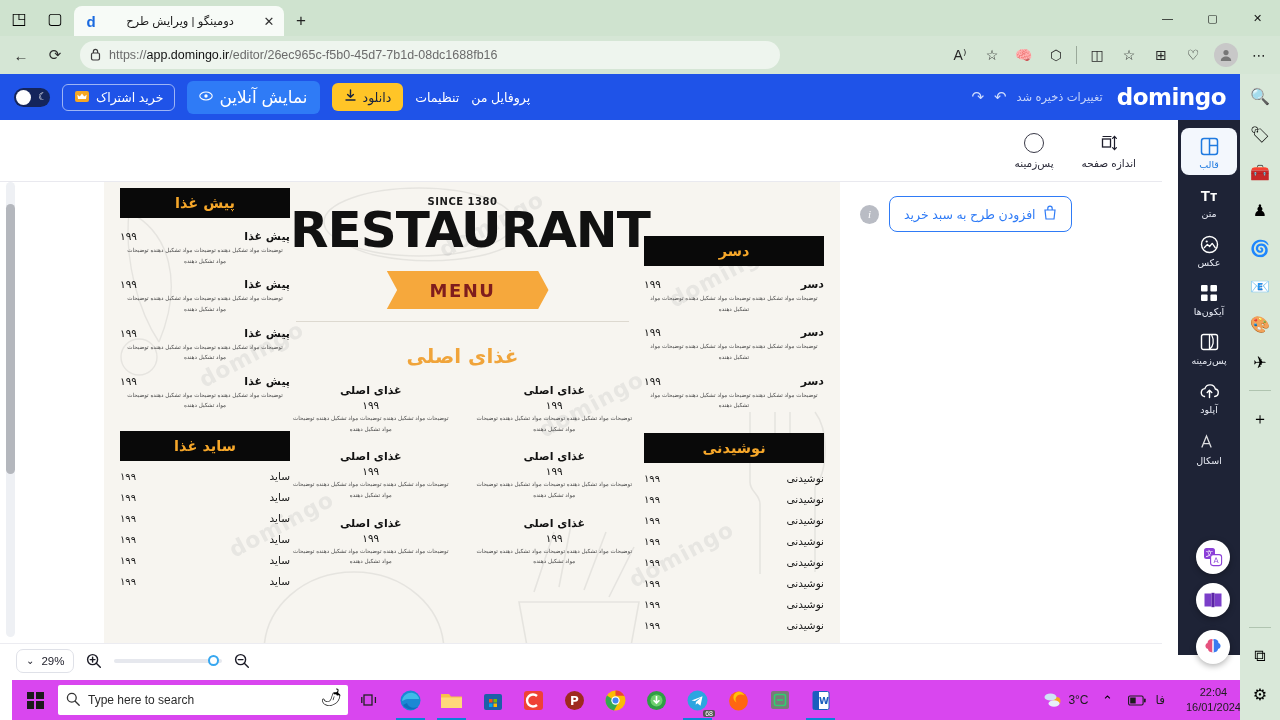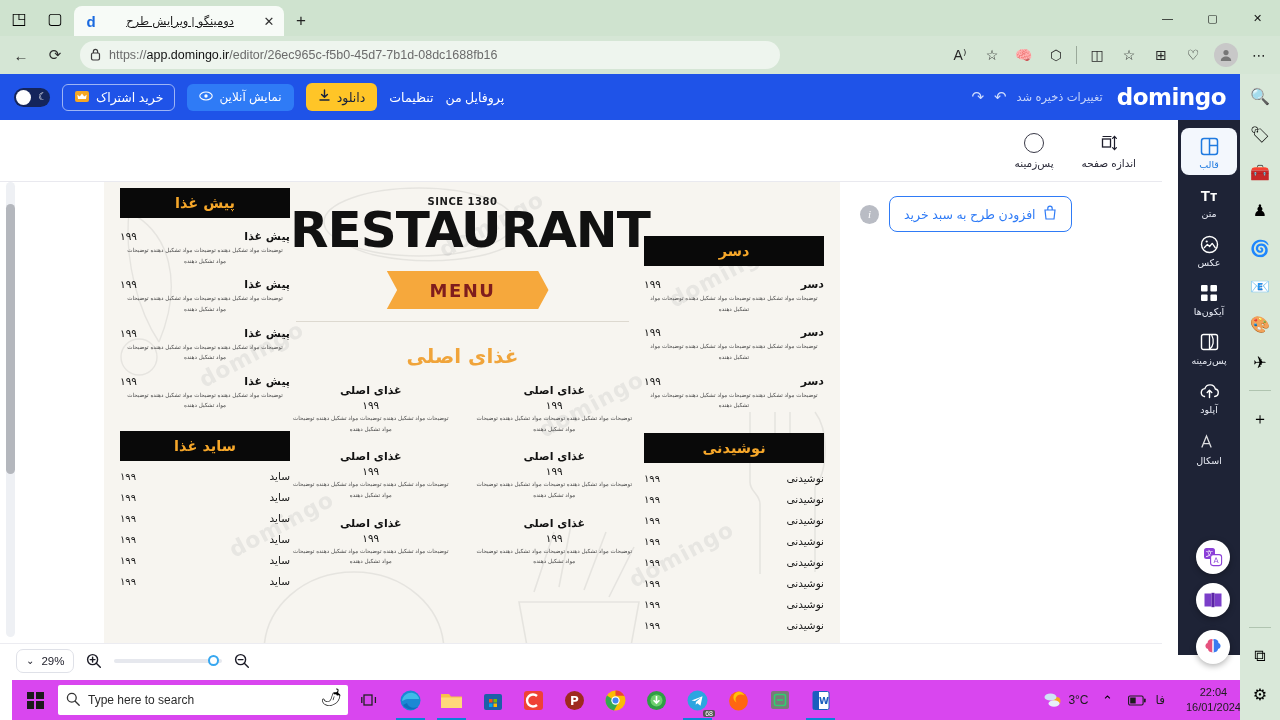--- a/index.html
+++ b/index.html
@@ -17,21 +17,21 @@
   }
   .tabstrip-left-icons { display: flex; align-items: center; height: 36px; padding: 0 6px; gap: 10px; }
   .chip-icon { width: 26px; height: 26px; display: flex; align-items: center; justify-content: center; border-radius: 4px; cursor: pointer; }
   .browser-tab {
     height: 30px; min-width: 210px; background: #f7fbf7; border-radius: 8px 8px 0 0;
     display: flex; align-items: center; padding: 0 6px 0 8px; gap: 6px; position: relative;
   }
   .tab-favicon { width: 18px; height: 18px; display: flex; align-items: center; justify-content: center;
      color: #1a6ae0; font-weight: bold; font-size: 15px; }
   .tab-title { flex: 1; font-size: 11.5px; color: #1a1a1a; text-align: center; white-space: nowrap;
-     overflow: hidden; direction: rtl; text-decoration: underline; }
+     overflow: hidden; direction: rtl; }
   .tab-close { width: 18px; height: 18px; display:flex;align-items:center;justify-content:center;
      font-size: 13px; color: #333; border-radius: 3px; cursor: pointer; }
   .tab-new { width: 26px; height: 26px; margin: 0 4px 2px 4px; display:flex;align-items:center;justify-content:center;
      font-size: 17px; color: #222; border-radius: 4px; cursor: pointer; }
   .win-controls { margin-left: auto; display: flex; height: 36px; align-items: center; }
   .win-btn { width: 45px; height: 32px; display:flex;align-items:center;justify-content:center; font-size: 11px; color: #111; cursor: pointer; }
 
   .browser-toolbar {
     position: absolute; top: 36px; left: 0; width: 1280px; height: 38px;
     background: #d5e6d5; display: flex; align-items: center; direction: ltr; padding: 0 6px; gap: 4px;
@@ -73,21 +73,21 @@
   .saved-note { font-size: 11.5px; color: #c5d4fb; margin-right: 14px; }
   .undo-redo { display: flex; gap: 10px; margin-right: 10px; }
   .undo-redo span { color: #cfdcfd; font-size: 15px; cursor: pointer; }
   .header-right { margin-right: auto; display: flex; align-items: center; gap: 12px; direction: rtl; }
   .hdr-link { font-size: 12.5px; color: #fff; cursor: pointer; white-space: nowrap; }
   .btn-download {
     background: #ffc527; color: #18223d; font-size: 12.5px; border-radius: 6px;
     padding: 6px 12px; display: flex; align-items: center; gap: 6px; cursor: pointer; white-space: nowrap;
   }
   .btn-preview {
-    background: #2f7bf6; color: #fff; font-size: 12px; border-radius: 6px;
+    background: #2f7bf6; color: #fff; font-size: 17px; border-radius: 6px;
     padding: 6px 12px; display: flex; align-items: center; gap: 6px; cursor: pointer; white-space: nowrap;
   }
   .btn-subscribe {
     border: 1px solid #9db5f5; color: #fff; font-size: 12.5px; border-radius: 6px;
     padding: 5px 11px; display: flex; align-items: center; gap: 6px; cursor: pointer; white-space: nowrap;
   }
   .theme-toggle {
     width: 36px; height: 19px; border-radius: 10px; background: #14255c; position: relative; cursor: pointer;
   }
   .theme-toggle .knob { position: absolute; top: 2px; left: 2px; width: 15px; height: 15px;

